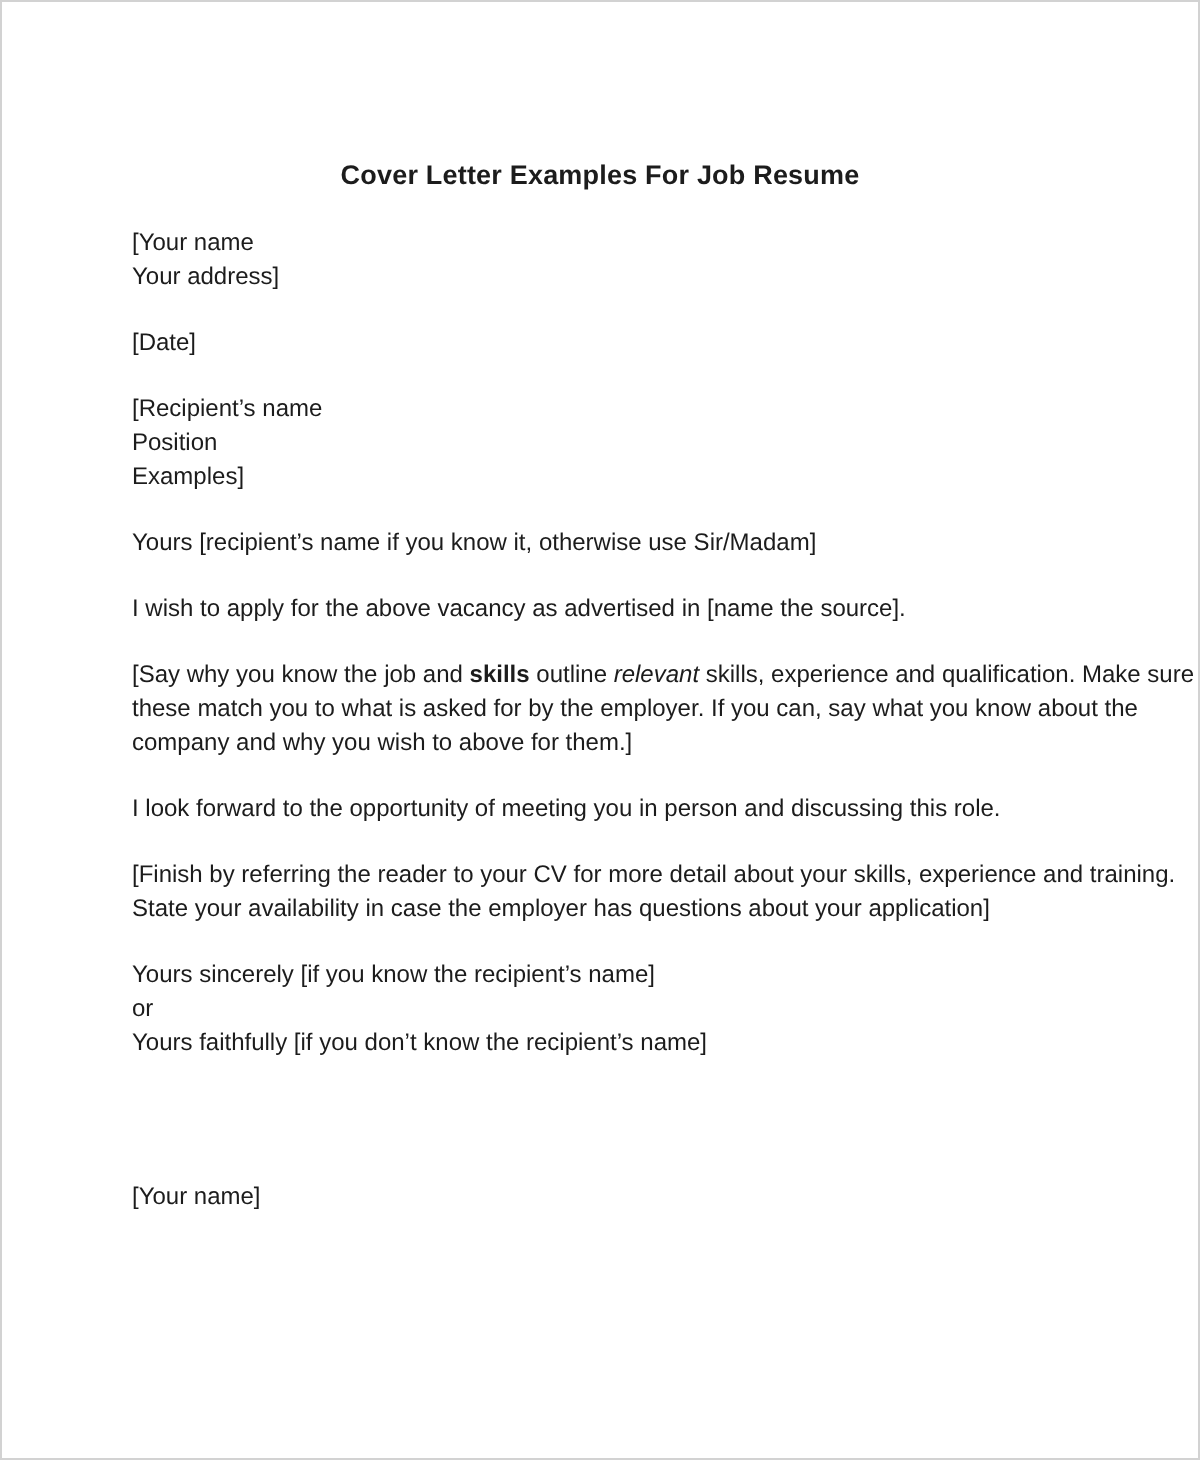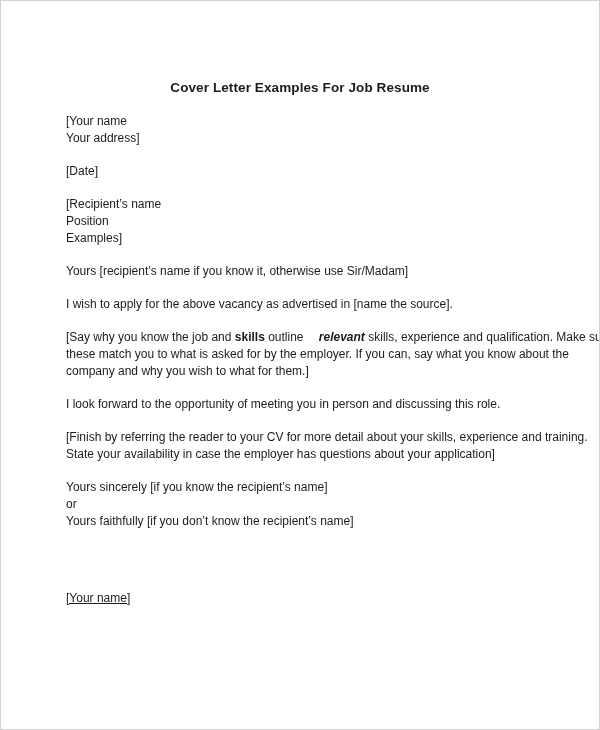--- a/index.html
+++ b/index.html
@@ -35,23 +35,22 @@
     margin: 0 0 16px 0;
   }
   .line {
     display: block;
     white-space: nowrap;
   }
   .seg-bold {
     font-weight: bold;
   }
   .seg-bold-italic {
-    font-weight: bold;
+    font-weight: normal;
     font-style: italic;
-    margin-left: 12px;
   }
 </style>
 </head>
 <body>
 
 <div class="page" style="border-color: rgb(210, 210, 210); background: rgb(255, 255, 255); color: rgb(28, 28, 28);">
   <h1 class="title">Cover Letter Examples For Job Resume</h1>
   <div class="letter-body">
       <p class="para">
         <span class="line"><span>[Your name</span></span>
@@ -67,31 +66,31 @@
       </p>
       <p class="para">
         <span class="line"><span>Yours [recipient’s name if you know it, otherwise use Sir/Madam]</span></span>
       </p>
       <p class="para">
         <span class="line"><span>I wish to apply for the above vacancy as advertised in [name the source].</span></span>
       </p>
       <p class="para">
         <span class="line"><span>[Say why you know the job and </span><span class="seg-bold">skills</span><span> outline </span><span class="seg-bold-italic">relevant</span><span> skills, experience and qualification. Make sure</span></span>
         <span class="line"><span>these match you to what is asked for by the employer. If you can, say what you know about the</span></span>
-        <span class="line"><span>company and why you wish to what for them.]</span></span>
+        <span class="line"><span>company and why you wish to above for them.]</span></span>
       </p>
       <p class="para">
         <span class="line"><span>I look forward to the opportunity of meeting you in person and discussing this role.</span></span>
       </p>
       <p class="para">
         <span class="line"><span>[Finish by referring the reader to your CV for more detail about your skills, experience and training.</span></span>
         <span class="line"><span>State your availability in case the employer has questions about your application]</span></span>
       </p>
       <p class="para">
         <span class="line"><span>Yours sincerely [if you know the recipient’s name]</span></span>
         <span class="line"><span>or</span></span>
         <span class="line"><span>Yours faithfully [if you don’t know the recipient’s name]</span></span>
       </p>
-      <p class="para" style="margin-top: 60px; text-decoration: underline;">
+      <p class="para" style="margin-top: 60px;">
         <span class="line"><span>[Your name]</span></span>
       </p>
     </div>
 </div>
 
 </body></html>

